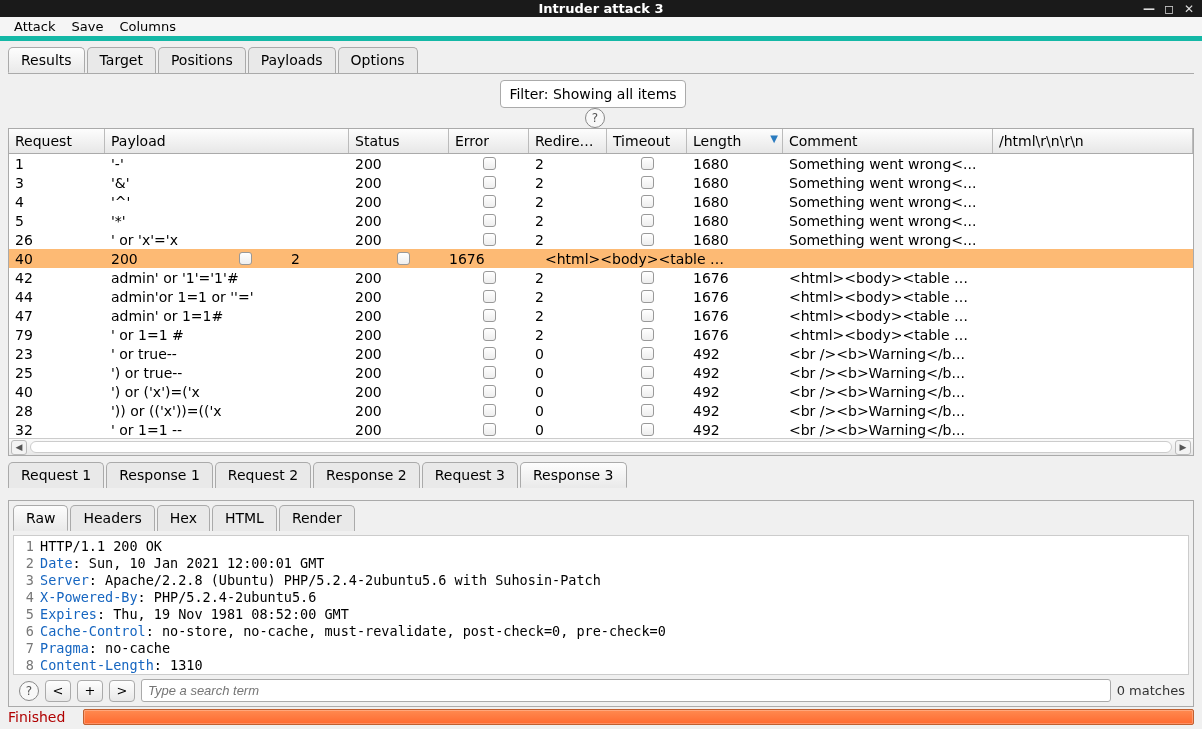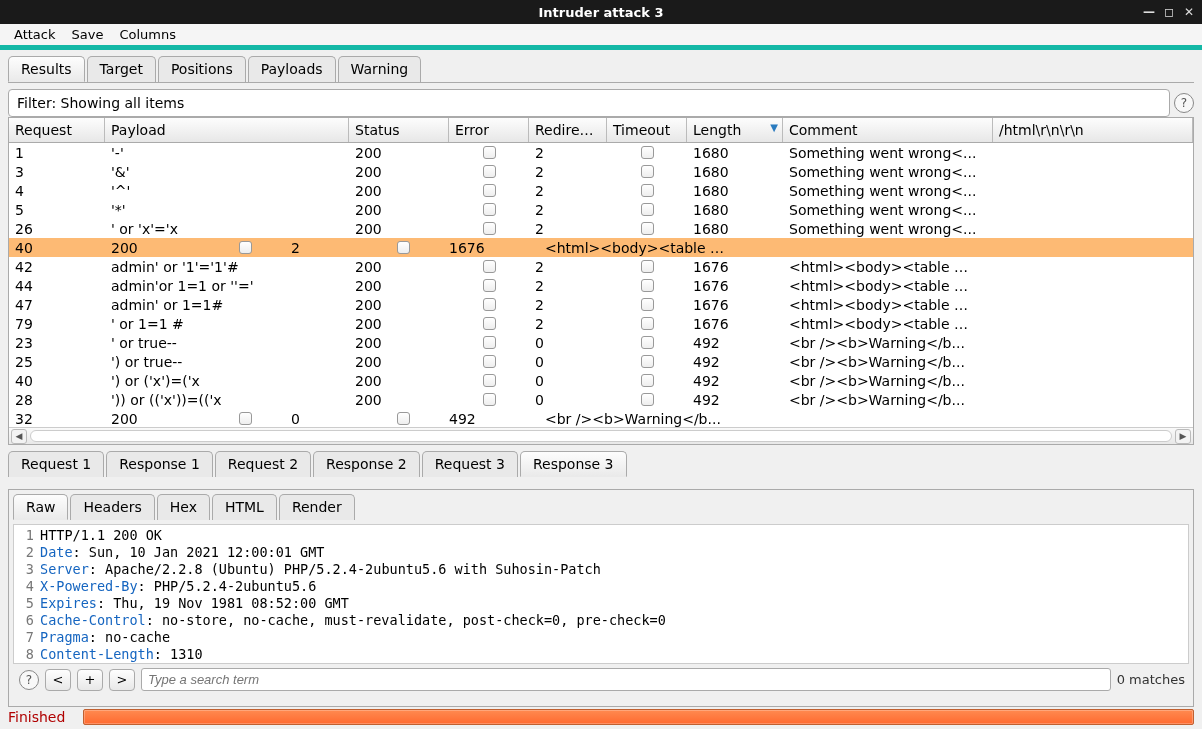--- a/index.html
+++ b/index.html
@@ -74,21 +74,22 @@
     flex: 1;
     border-top: 1px solid #aaa;
     margin: 0 8px 0 8px;
     display: flex;
     flex-direction: column;
     background: #f0f0f0;
   }
   .filter-row {
     display: flex;
     align-items: center;
-    margin: 6px 0 0 0;
+    margin: 6px 16px 0 0;
+    flex-direction: column;
   }
   .filter-box {
     flex: 1;
     border: 1px solid #aaa;
     border-radius: 4px;
     padding: 5px 8px;
     background: #fff;
     font-size: 14px;
     cursor: pointer;
   }
@@ -263,21 +264,21 @@
   <span class="menu-item">Attack</span>
   <span class="menu-item">Save</span>
   <span class="menu-item">Columns</span>
 </div>
 
 <div class="main-tabs">
   <div class="tab active">Results</div>
   <div class="tab">Target</div>
   <div class="tab">Positions</div>
   <div class="tab">Payloads</div>
-  <div class="tab">Warning</div>
+  <div class="tab">Options</div>
 </div>
 
 <div class="content">
   <div class="filter-row">
     <div class="filter-box">Filter: Showing all items</div>
     <div class="help-circle">?</div>
   </div>
 
   <div class="table-wrap">
     <div class="thead">
@@ -499,20 +500,21 @@
           <div class="td c-redir">0</div>
           <div class="td c-to">
             <span class="cb"></span>
           </div>
           <div class="td c-len">492</div>
           <div class="td c-extract">&lt;br /&gt;&lt;b&gt;Warning&lt;/b...</div>
           <div class="td c-comment"></div>
         </div>
         <div class="tr">
           <div class="td c-req">32</div>
+          <div class="td c-pay">' or 1=1 --</div>
           <div class="td c-stat">200</div>
           <div class="td c-err">
             <span class="cb"></span>
           </div>
           <div class="td c-redir">0</div>
           <div class="td c-to">
             <span class="cb"></span>
           </div>
           <div class="td c-len">492</div>
           <div class="td c-extract">&lt;br /&gt;&lt;b&gt;Warning&lt;/b...</div>

